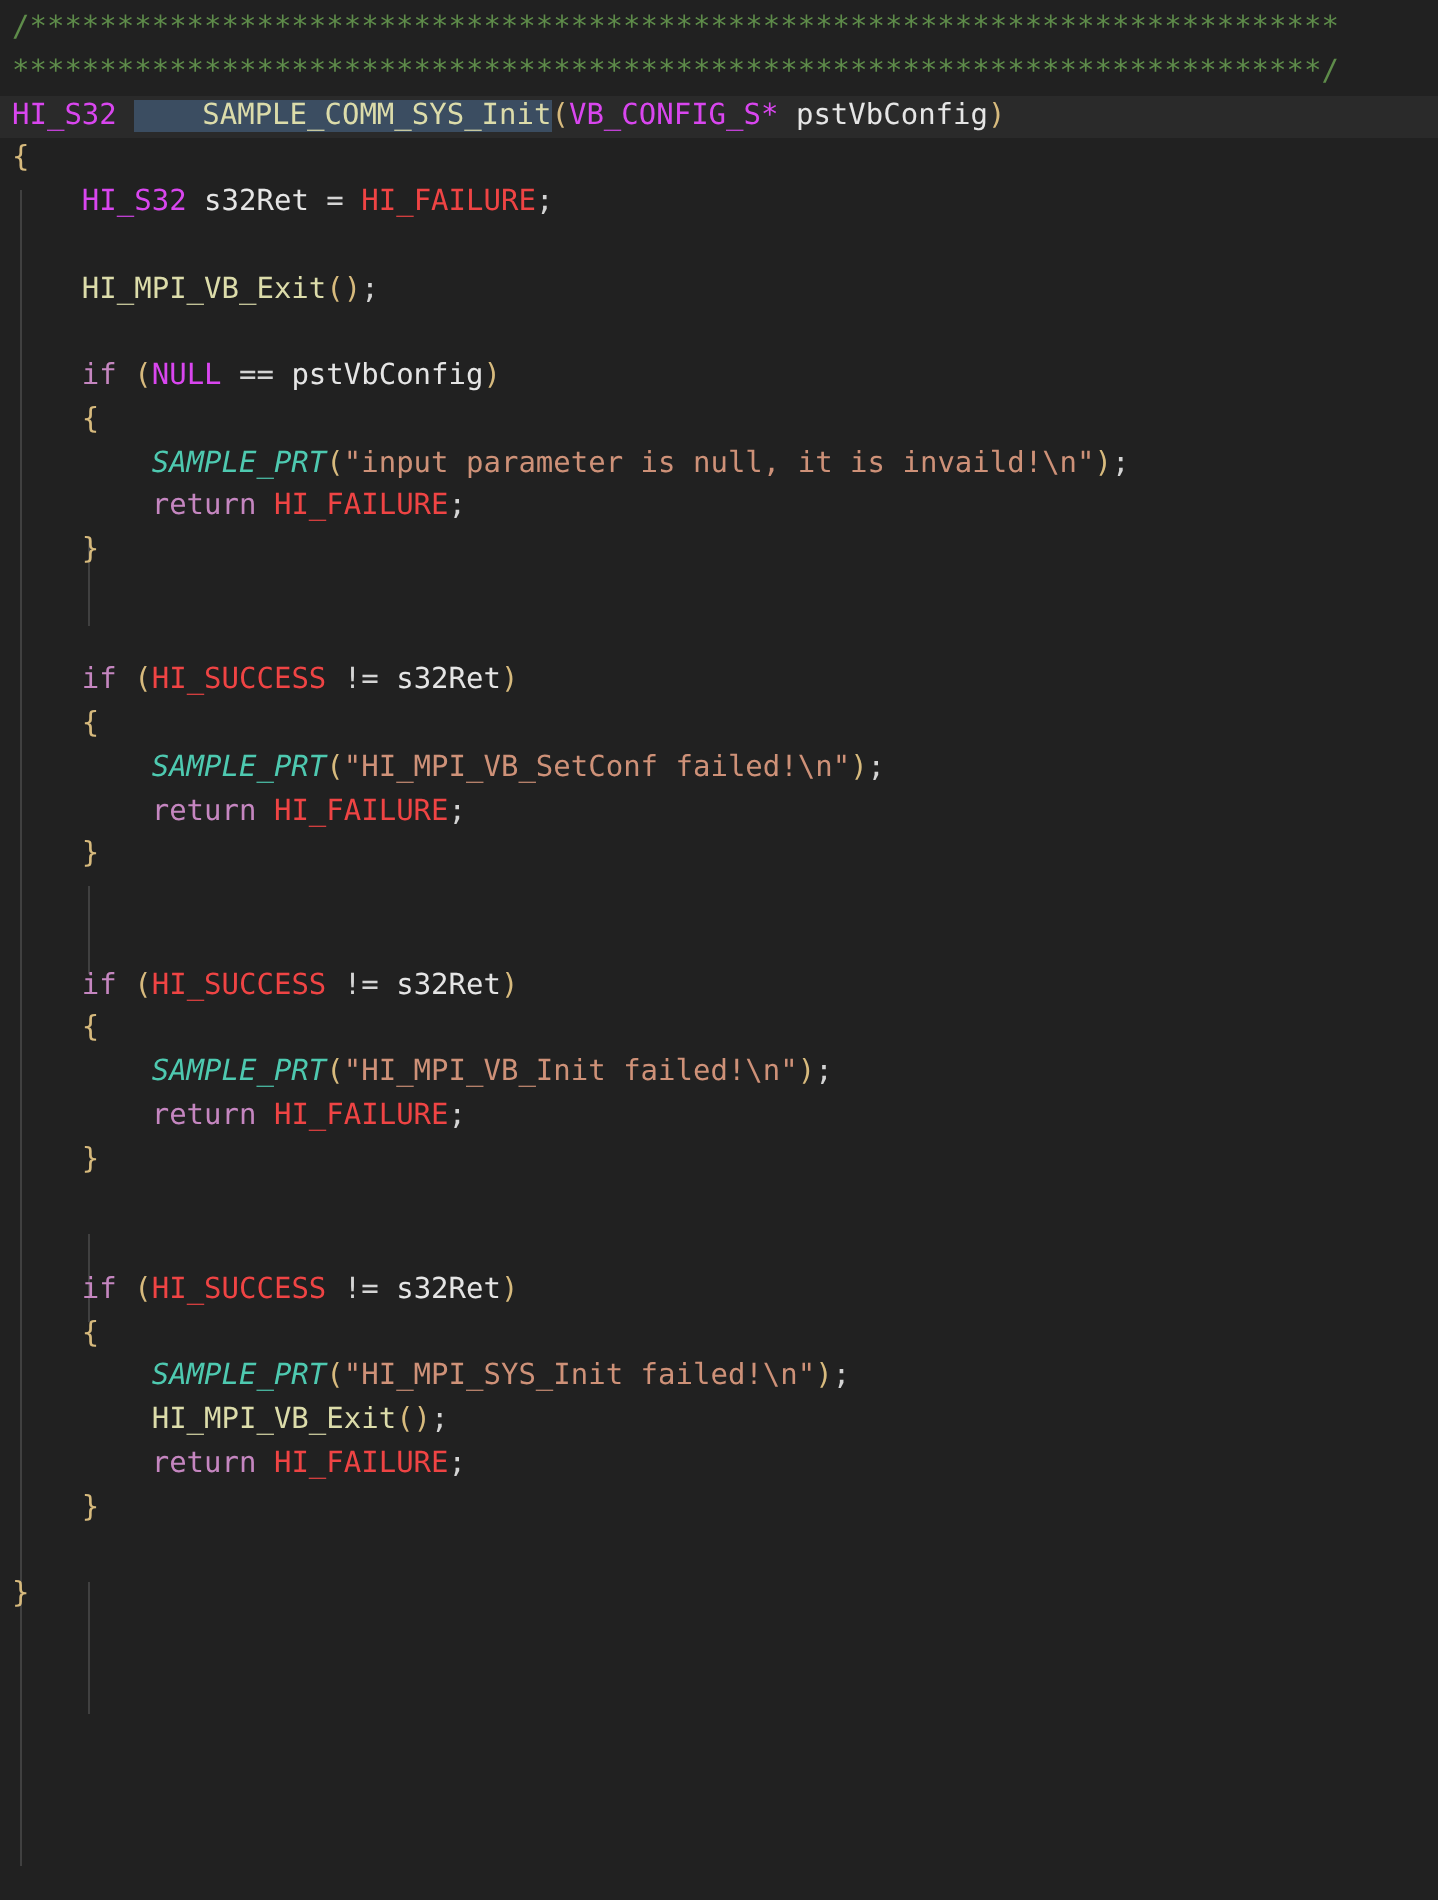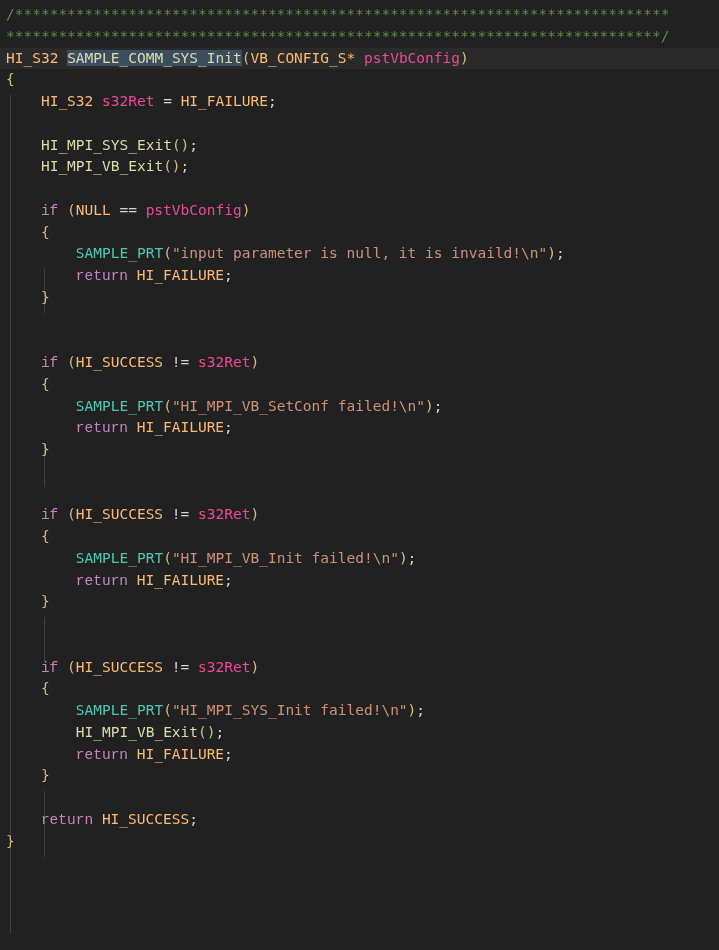--- a/index.html
+++ b/index.html
@@ -36,31 +36,31 @@
   .guide {
     position: absolute;
     width: 1px;
     background: #404040;
     left: 10px;
   }
   .guide.lvl2 { left: 44px; }
 
   
   .cmt  { color: #5e8c4a; }
-  .kw   { color: #c586c0; font-family: Liberation Mono, monospace; }
-  .typ  { color: #fdba74; }
+  .kw   { color: #c586c0; }
+  .typ  { color: #d946ef; }
   .fn   { color: #dcdcaa; }
-  .var  { color: #ec4899; }
+  .var  { color: #e5e5e5; }
   .str  { color: #ce9178; }
   .br   { color: #d7ba7d; }
   .pn   { color: #d4d4d4; }
   .op   { color: #d4d4d4; }
-  .mac  { color: #4ec9b0; }
-  .cst  { color: #fdba74; }
-  .sel  { background: #3b4d61; }
+  .mac  { color: #4ec9b0; font-style: italic; }
+  .cst  { color: #ef4444; }
+  .sel  { background: #3b4d61; padding-left: 34px; }
 </style>
 </head>
 <body>
 
 <div id="app">
   <div class="editor">
 
     <div class="guide" style="top:95px; height:838px;"></div>
 
     <div class="guide lvl2" style="top:269px; height:44px;"></div>
@@ -74,21 +74,20 @@
     <div class="line"><span class="cmt">***************************************************************************/</span></div>
 
     <div class="line active"><span class="typ">HI_S32</span><span class="pn"> </span><span class="sel fn">SAMPLE_COMM_SYS_Init</span><span class="br">(</span><span class="typ">VB_CONFIG_S*</span><span class="pn"> </span><span class="var">pstVbConfig</span><span class="br">)</span></div>
 
     <div class="line"><span class="br">{</span></div>
 
     <div class="line"><span class="pn">    </span><span class="typ">HI_S32</span><span class="pn"> </span><span class="var">s32Ret</span><span class="op"> = </span><span class="cst">HI_FAILURE</span><span class="pn">;</span></div>
 
     <div class="line"></div>
 
-    <div class="line"><span class="pn">    </span><span class="fn">HI_MPI_SYS_Exit</span><span class="br">()</span><span class="pn">;</span></div>
 
     <div class="line"><span class="pn">    </span><span class="fn">HI_MPI_VB_Exit</span><span class="br">()</span><span class="pn">;</span></div>
 
     <div class="line"></div>
 
     <div class="line"><span class="pn">    </span><span class="kw">if</span><span class="pn"> </span><span class="br">(</span><span class="typ">NULL</span><span class="op"> == </span><span class="var">pstVbConfig</span><span class="br">)</span></div>
 
     <div class="line"><span class="pn">    </span><span class="br">{</span></div>
 
     <div class="line"><span class="pn">        </span><span class="mac">SAMPLE_PRT</span><span class="br">(</span><span class="str">"input parameter is null, it is invaild!\n"</span><span class="br">)</span><span class="pn">;</span></div>
@@ -139,18 +138,17 @@
     <div class="line"><span class="pn">        </span><span class="mac">SAMPLE_PRT</span><span class="br">(</span><span class="str">"HI_MPI_SYS_Init failed!\n"</span><span class="br">)</span><span class="pn">;</span></div>
 
     <div class="line"><span class="pn">        </span><span class="fn">HI_MPI_VB_Exit</span><span class="br">()</span><span class="pn">;</span></div>
 
     <div class="line"><span class="pn">        </span><span class="kw">return</span><span class="pn"> </span><span class="cst">HI_FAILURE</span><span class="pn">;</span></div>
 
     <div class="line"><span class="pn">    </span><span class="br">}</span></div>
 
     <div class="line"></div>
 
-    <div class="line"><span class="pn">    </span><span class="kw">return</span><span class="pn"> </span><span class="cst">HI_SUCCESS</span><span class="pn">;</span></div>
 
     <div class="line"><span class="br">}</span></div>
 
   </div>
 </div>
 
 </body></html>

